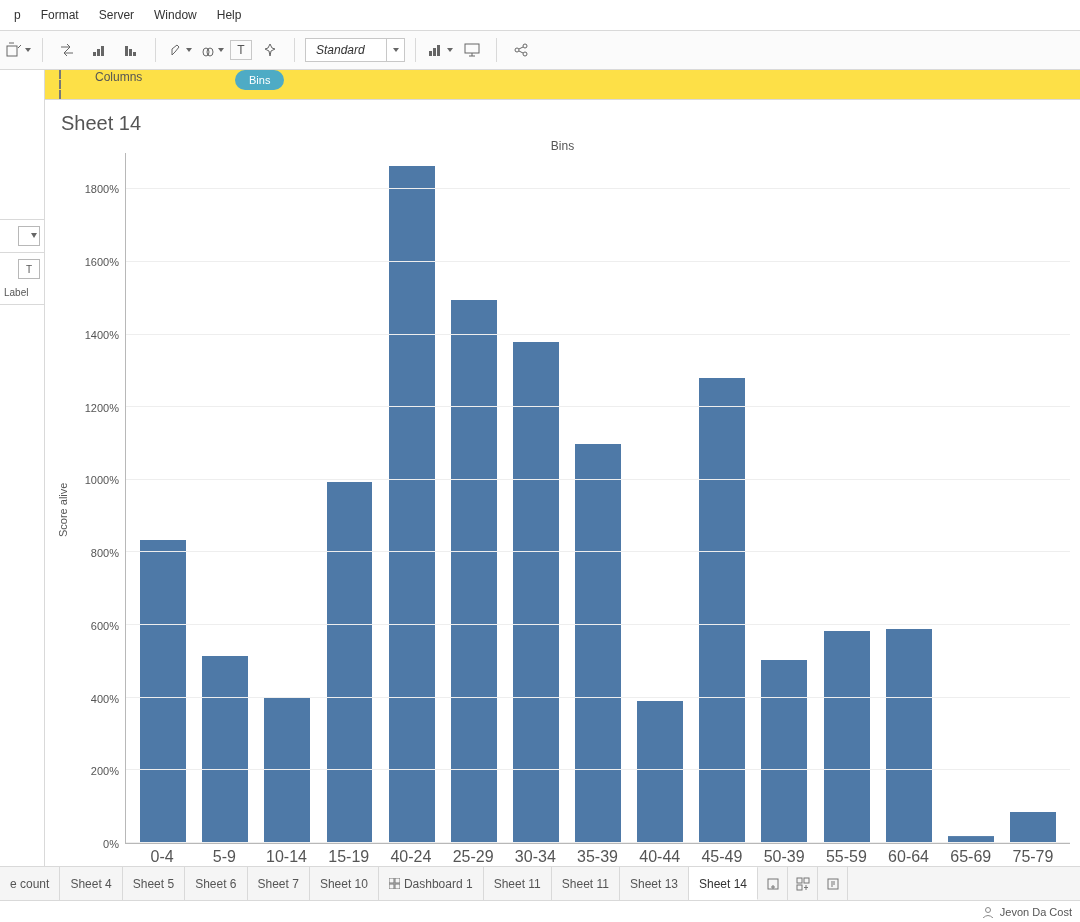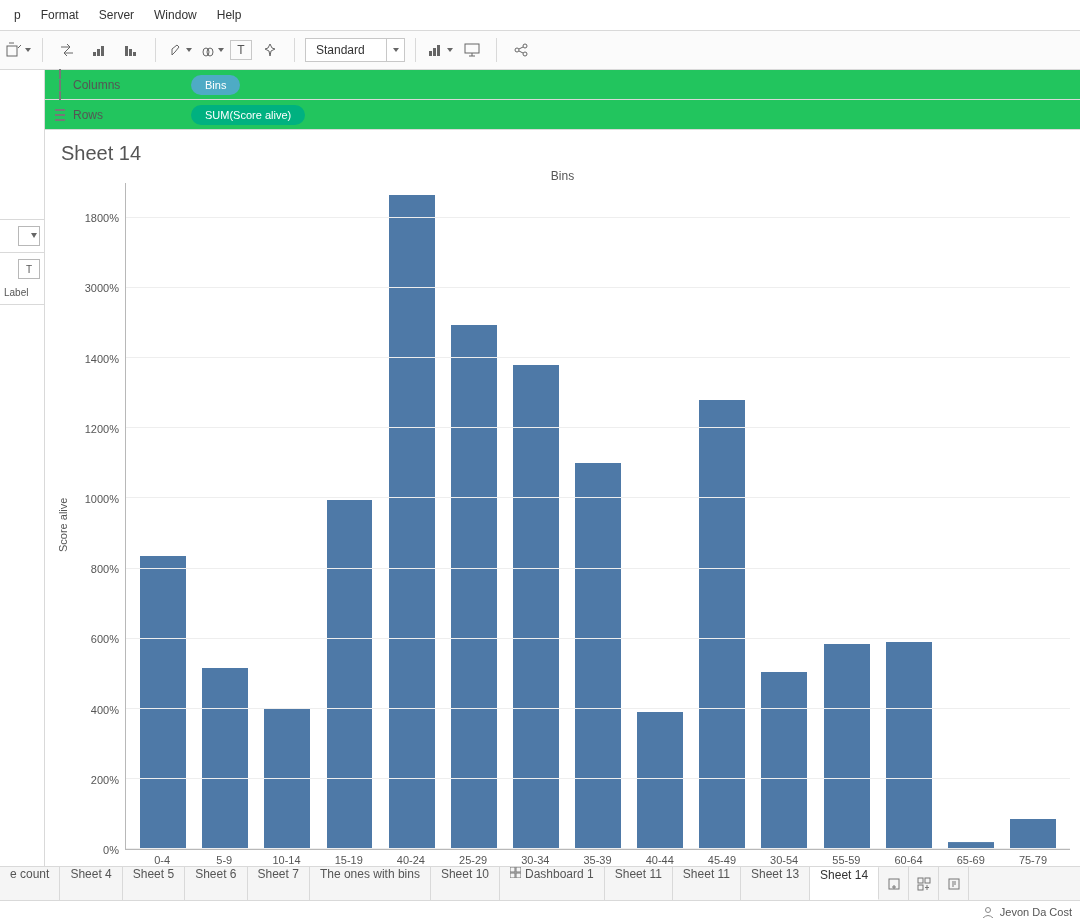--- a/index.html
+++ b/index.html
@@ -4,31 +4,31 @@
 <style>
   * { box-sizing: border-box; }
   html, body { margin:0; padding:0; font-family: "Segoe UI", Arial, sans-serif; font-size:12px; color:#333; background:#fff; width:1080px; height:922px; overflow:hidden; }
   .menubar { display:flex; align-items:center; height:30px; padding:0 6px; gap:4px; }
   .menubar .item { padding:4px 8px; cursor:default; }
   .toolbar { display:flex; align-items:center; height:40px; border-top:1px solid #d9d9d9; border-bottom:1px solid #d9d9d9; padding:0 4px; gap:4px; background:#fbfbfb;}
   .tbtn { width:28px; height:28px; display:flex; align-items:center; justify-content:center; color:#555; position:relative;}
   .tbtn.drop::after { content:""; border-left:3px solid transparent; border-right:3px solid transparent; border-top:4px solid #666; margin-left:3px;}
   .sep { width:1px; height:24px; background:#d9d9d9; margin:0 6px;}
   .fit-select { display:flex; align-items:center; border:1px solid #c8c8c8; height:24px; background:#fff; }
-  .fit-select span { padding:0 10px; min-width:80px;}
+  .fit-select span { padding:0 10px; min-width:80px;font-style:italic;}
   .fit-select .arrow { width:18px; text-align:center; border-left:1px solid #c8c8c8; height:100%; display:flex; align-items:center; justify-content:center;}
   .fit-select .arrow::after { content:""; border-left:3px solid transparent; border-right:3px solid transparent; border-top:4px solid #666;}
   .main { display:flex; height: calc(922px - 30px - 40px - 34px - 22px); }
   .leftcol { width:45px; border-right:1px solid #d9d9d9; display:flex; flex-direction:column;}
   .leftblock { border-bottom:1px solid #d9d9d9; padding:6px 4px; display:flex; flex-direction:column; align-items:flex-end; gap:8px;}
   .leftblock .sq { width:22px; height:20px; border:1px solid #b8b8b8; display:flex; align-items:center; justify-content:center; font-size:10px; color:#555; background:#fff;}
   .leftblock .sq.drop { justify-content:flex-end; padding-right:2px;}
   .leftblock .lbl { font-size:10px; color:#555; text-align:left; width:100%;}
   .rightarea { flex:1; display:flex; flex-direction:column; }
-  .shelf { display:flex; align-items:center; height:30px; border-bottom:1px solid #d9d9d9; padding-left:8px; background:#22c55e;}
+  .shelf { display:flex; height:30px; border-bottom:1px solid #d9d9d9; padding-left:8px; background:#fde047;gap:22px;}
   .shelf .icon { width:14px; display:flex; flex-direction:column; align-items:center; gap:1px; margin-right:6px;}
   .shelf .icon.cols span { width:2px; height:10px; background:#777; display:inline-block; margin:0 1px;}
   .shelf .icon.rows span { height:2px; width:10px; background:#777; display:block; margin:1px 0;}
   .shelf .label { width:118px; color:#555;}
   .pill { height:20px; border-radius:10px; padding:0 14px; display:flex; align-items:center; color:#fff; font-size:11px;}
   .pill.dim { background:#4eabc5;}
   .pill.meas { background:#00b180;}
   .chartwrap { flex:1; padding:8px 10px 0 10px; display:flex; flex-direction:column; overflow:hidden;}
   .sheettitle { font-size:20px; color:#555; font-weight:400; margin:4px 0 2px 6px;}
   .charttitle { text-align:center; font-size:12px; color:#555; margin-top:2px;}
@@ -37,23 +37,23 @@
   .plot-inner { flex:1; display:flex; flex-direction:column;}
   .plot-area { flex:1; display:flex; }
   .yticks { width:54px; position:relative; }
   .ytick { position:absolute; right:6px; font-size:11px; color:#555; transform:translateY(50%);}
   .bars-region { flex:1; position:relative; border-left:1px solid #b8b8b8; border-bottom:1px solid #b8b8b8; }
   .gridline { position:absolute; left:0; right:0; border-top:1px solid #eee;}
   .bars { position:absolute; left:0; right:0; bottom:0; top:0; display:flex; align-items:flex-end; padding:0 6px;}
   .bar-slot { flex:1; display:flex; justify-content:center; align-items:flex-end; height:100%;}
   .bar { width:74%; background:#4e79a7; min-height:1px;}
   .xticks { display:flex; padding:4px 6px 0 6px; margin-left:54px;}
-  .xtick { flex:1; text-align:center; font-size:11px; color:#555;}
+  .xtick { flex:1; text-align:center; font-size:16px; color:#555;}
   .sheettabs { height:34px; border-top:1px solid #d9d9d9; display:flex; align-items:stretch; background:#f5f5f5; overflow:hidden;}
-  .tab { padding:0 10px; display:flex; border-right:1px solid #d9d9d9; color:#555; white-space:nowrap; background:#f5f5f5;}
+  .tab { padding:0 10px; display:flex; align-items:center; border-right:1px solid #d9d9d9; color:#555; white-space:nowrap; background:#f5f5f5;}
   .tab.active { background:#fff; border-top:2px solid #fff; color:#333; font-weight:400; margin-top:-1px; border-bottom:1px solid #fff; position:relative;}
   .tab .dash-icn { margin-right:4px; display:inline-flex;}
   .tabbtn { width:30px; display:flex; align-items:center; justify-content:center; border-right:1px solid #d9d9d9; color:#666;}
   .statusbar { height:22px; border-top:1px solid #d9d9d9; display:flex; align-items:center; justify-content:flex-end; padding:0 8px; font-size:11px; color:#555; gap:6px;}
   svg { display:block; }
 </style>
 </head>
 <body>
 
 <div class="menubar">
@@ -164,47 +164,38 @@
     <div class="shelf">
       <div class="icon cols">
           <span></span>
           <span></span>
           <span></span>
         </div>
       <div class="label">Columns</div>
       <div class="pill dim">Bins</div>
     </div>
 
-    <div class="shelf">
-      <div class="icon rows">
-          <span></span>
-          <span></span>
-          <span></span>
-        </div>
-      <div class="label">Rows</div>
-      <div class="pill meas">SUM(Score alive)</div>
-    </div>
 
     <div class="chartwrap">
       <div class="sheettitle">Sheet 14</div>
       <div class="charttitle">Bins</div>
       <div class="plot">
         <div class="yaxis-label">Score alive</div>
         <div class="plot-inner">
           <div class="plot-area">
             <div class="yticks" id="yticks">
                 <div class="ytick" style="bottom: 0%;">0%</div>
                 <div class="ytick" style="bottom: 10.5263%;">200%</div>
                 <div class="ytick" style="bottom: 21.0526%;">400%</div>
                 <div class="ytick" style="bottom: 31.5789%;">600%</div>
                 <div class="ytick" style="bottom: 42.1053%;">800%</div>
                 <div class="ytick" style="bottom: 52.6316%; margin-top: 28px;">1000%</div>
                 <div class="ytick" style="bottom: 63.1579%;">1200%</div>
                 <div class="ytick" style="bottom: 73.6842%;">1400%</div>
-                <div class="ytick" style="bottom: 84.2105%;">3000%</div>
+                <div class="ytick" style="bottom: 84.2105%;">1600%</div>
                 <div class="ytick" style="bottom: 94.7368%;">1800%</div>
               </div>
             <div class="bars-region" id="bars-region">
               <div class="bars" id="bars">
                   <div class="bar-slot">
                     <div class="bar" style="height: 43.9474%;"></div>
                   </div>
                   <div class="bar-slot">
                     <div class="bar" style="height: 27.1053%;"></div>
                   </div>
@@ -264,21 +255,21 @@
               <div class="xtick">0-4</div>
               <div class="xtick">5-9</div>
               <div class="xtick">10-14</div>
               <div class="xtick">15-19</div>
               <div class="xtick">40-24</div>
               <div class="xtick">25-29</div>
               <div class="xtick">30-34</div>
               <div class="xtick">35-39</div>
               <div class="xtick">40-44</div>
               <div class="xtick">45-49</div>
-              <div class="xtick">30-54</div>
+              <div class="xtick">50-39</div>
               <div class="xtick">55-59</div>
               <div class="xtick">60-64</div>
               <div class="xtick">65-69</div>
               <div class="xtick">75-79</div>
             </div>
         </div>
       </div>
     </div>
   </div>
 </div>
@@ -291,23 +282,20 @@
       <span>Sheet 4</span>
     </div>
     <div class="tab">
       <span>Sheet 5</span>
     </div>
     <div class="tab">
       <span>Sheet 6</span>
     </div>
     <div class="tab">
       <span>Sheet 7</span>
-    </div>
-    <div class="tab">
-      <span>The ones with bins</span>
     </div>
     <div class="tab">
       <span>Sheet 10</span>
     </div>
     <div class="tab">
       <span class="dash-icn">
         <svg width="11" height="11">
           <rect x="0" y="0" width="5" height="5" fill="none" stroke="#777"></rect>
           <rect x="6" y="0" width="5" height="5" fill="none" stroke="#777"></rect>
           <rect x="0" y="6" width="5" height="5" fill="none" stroke="#777"></rect>

